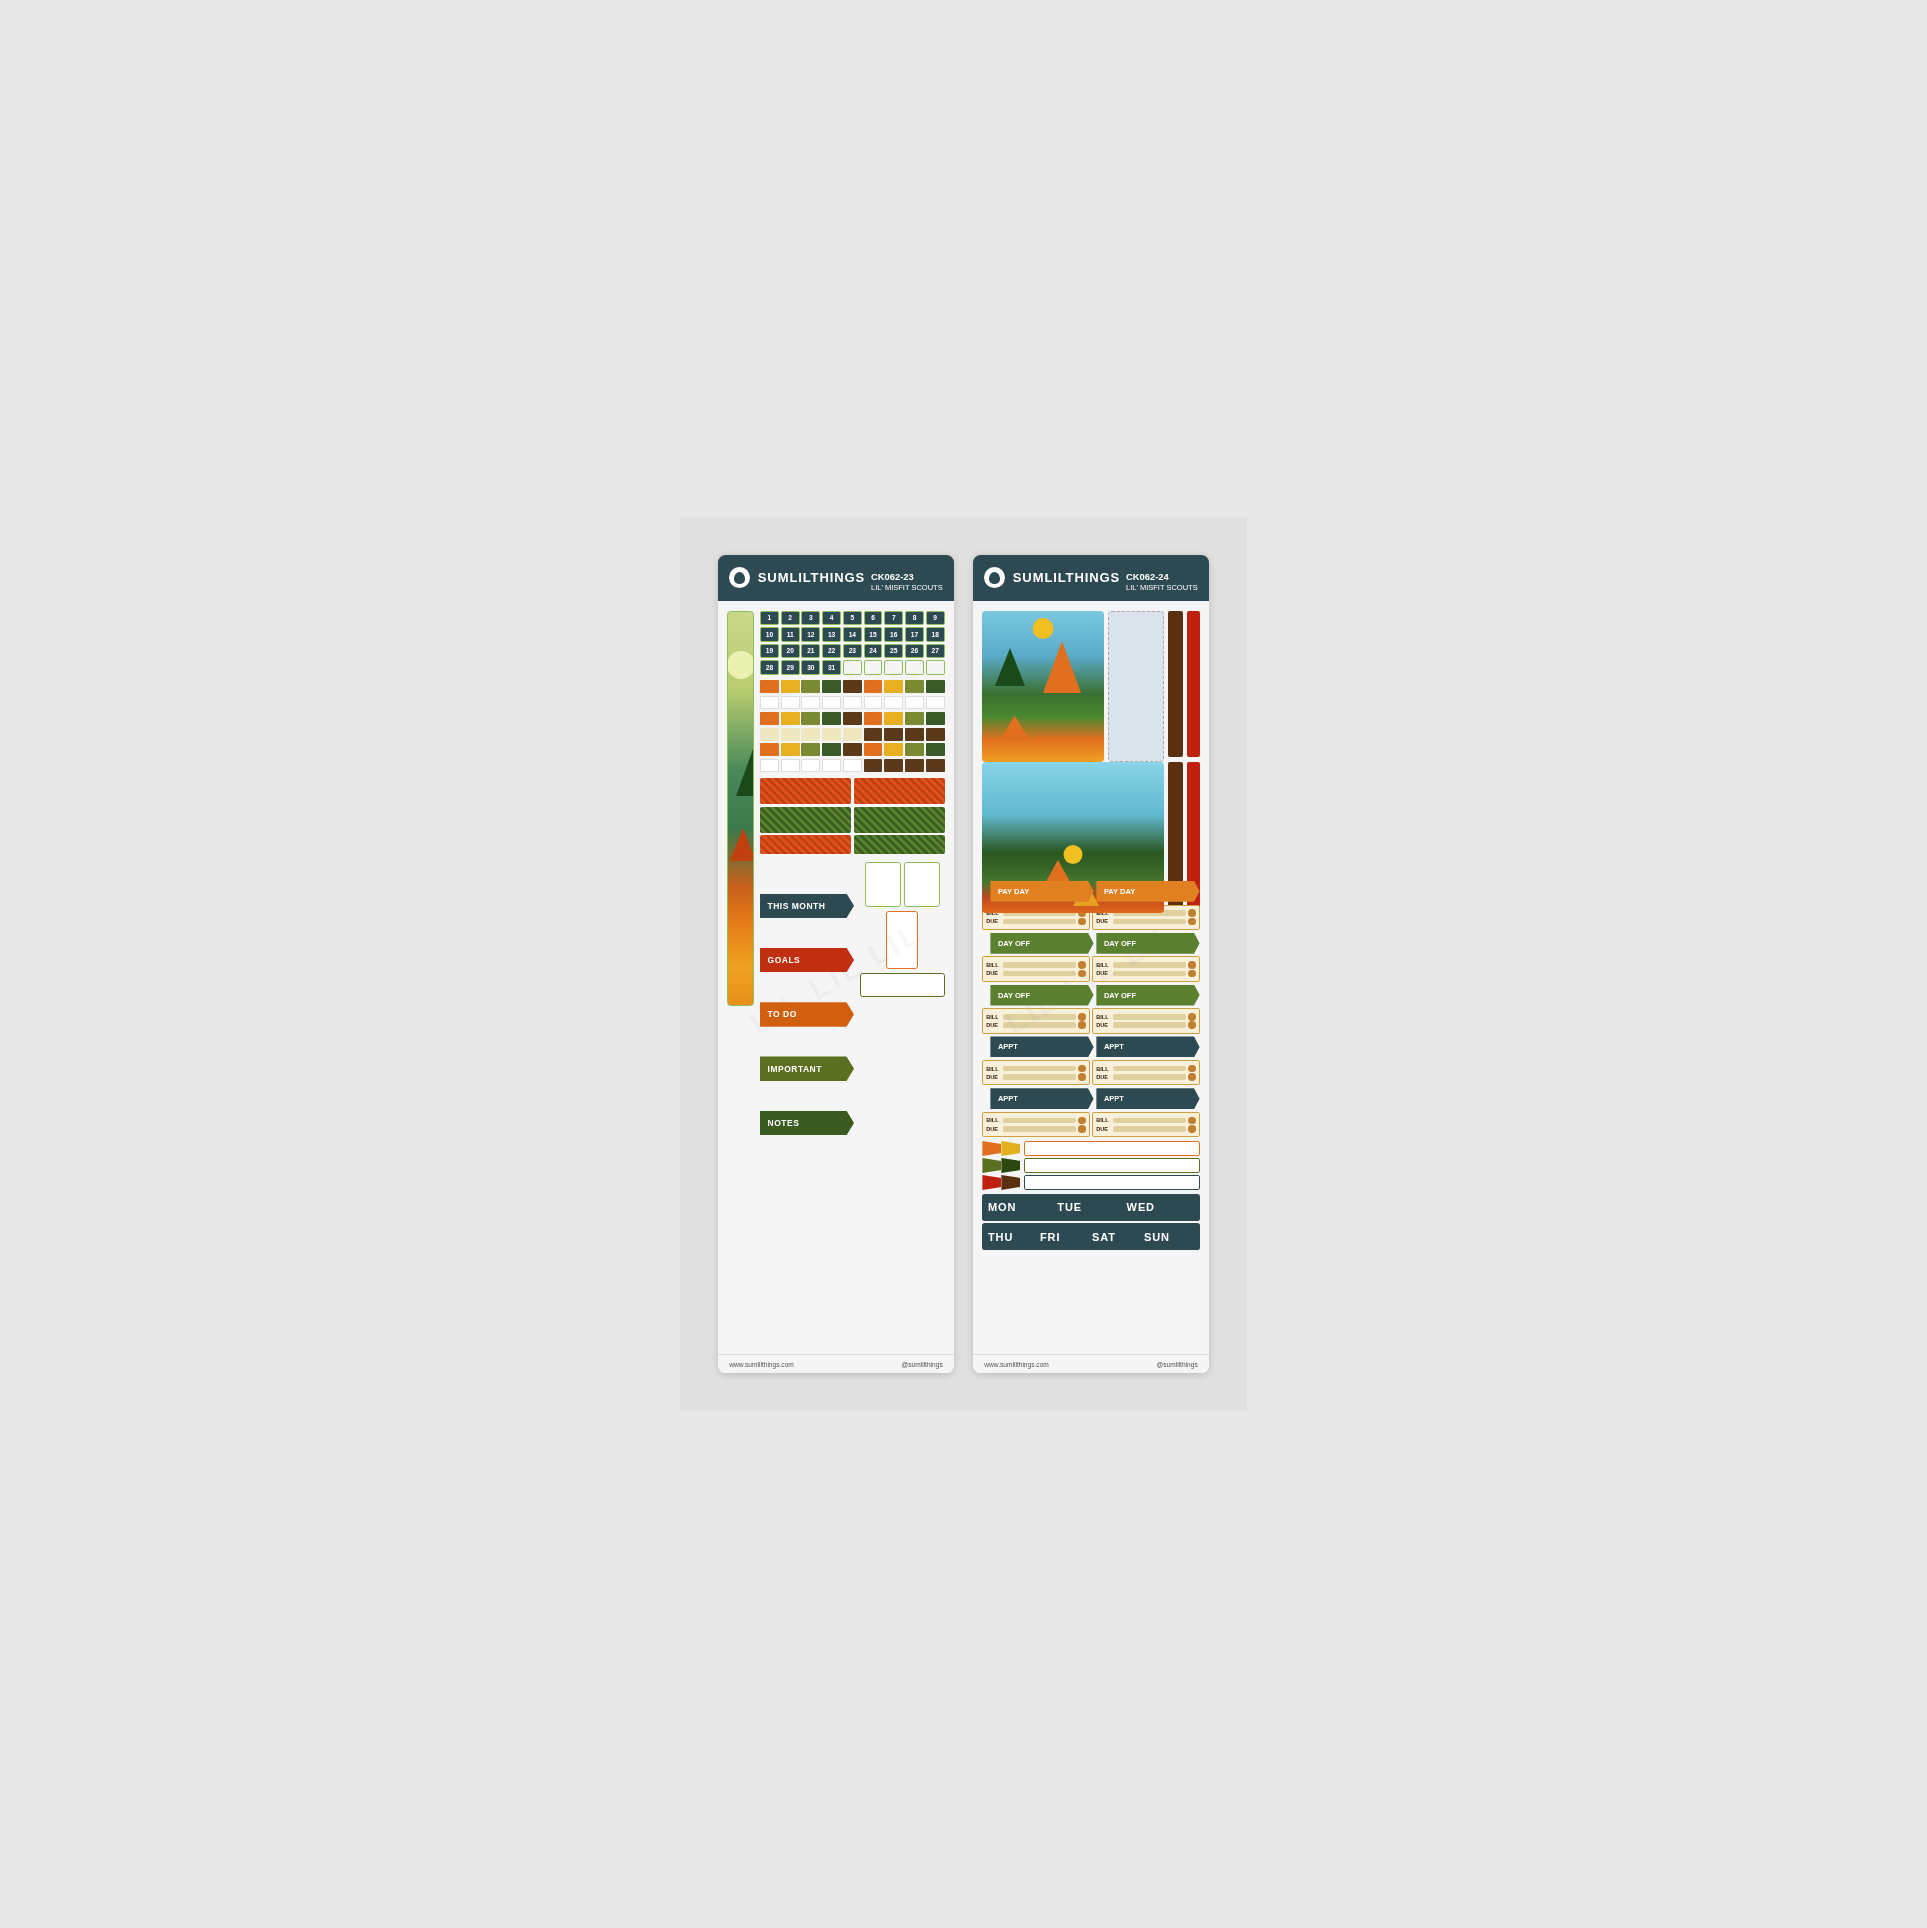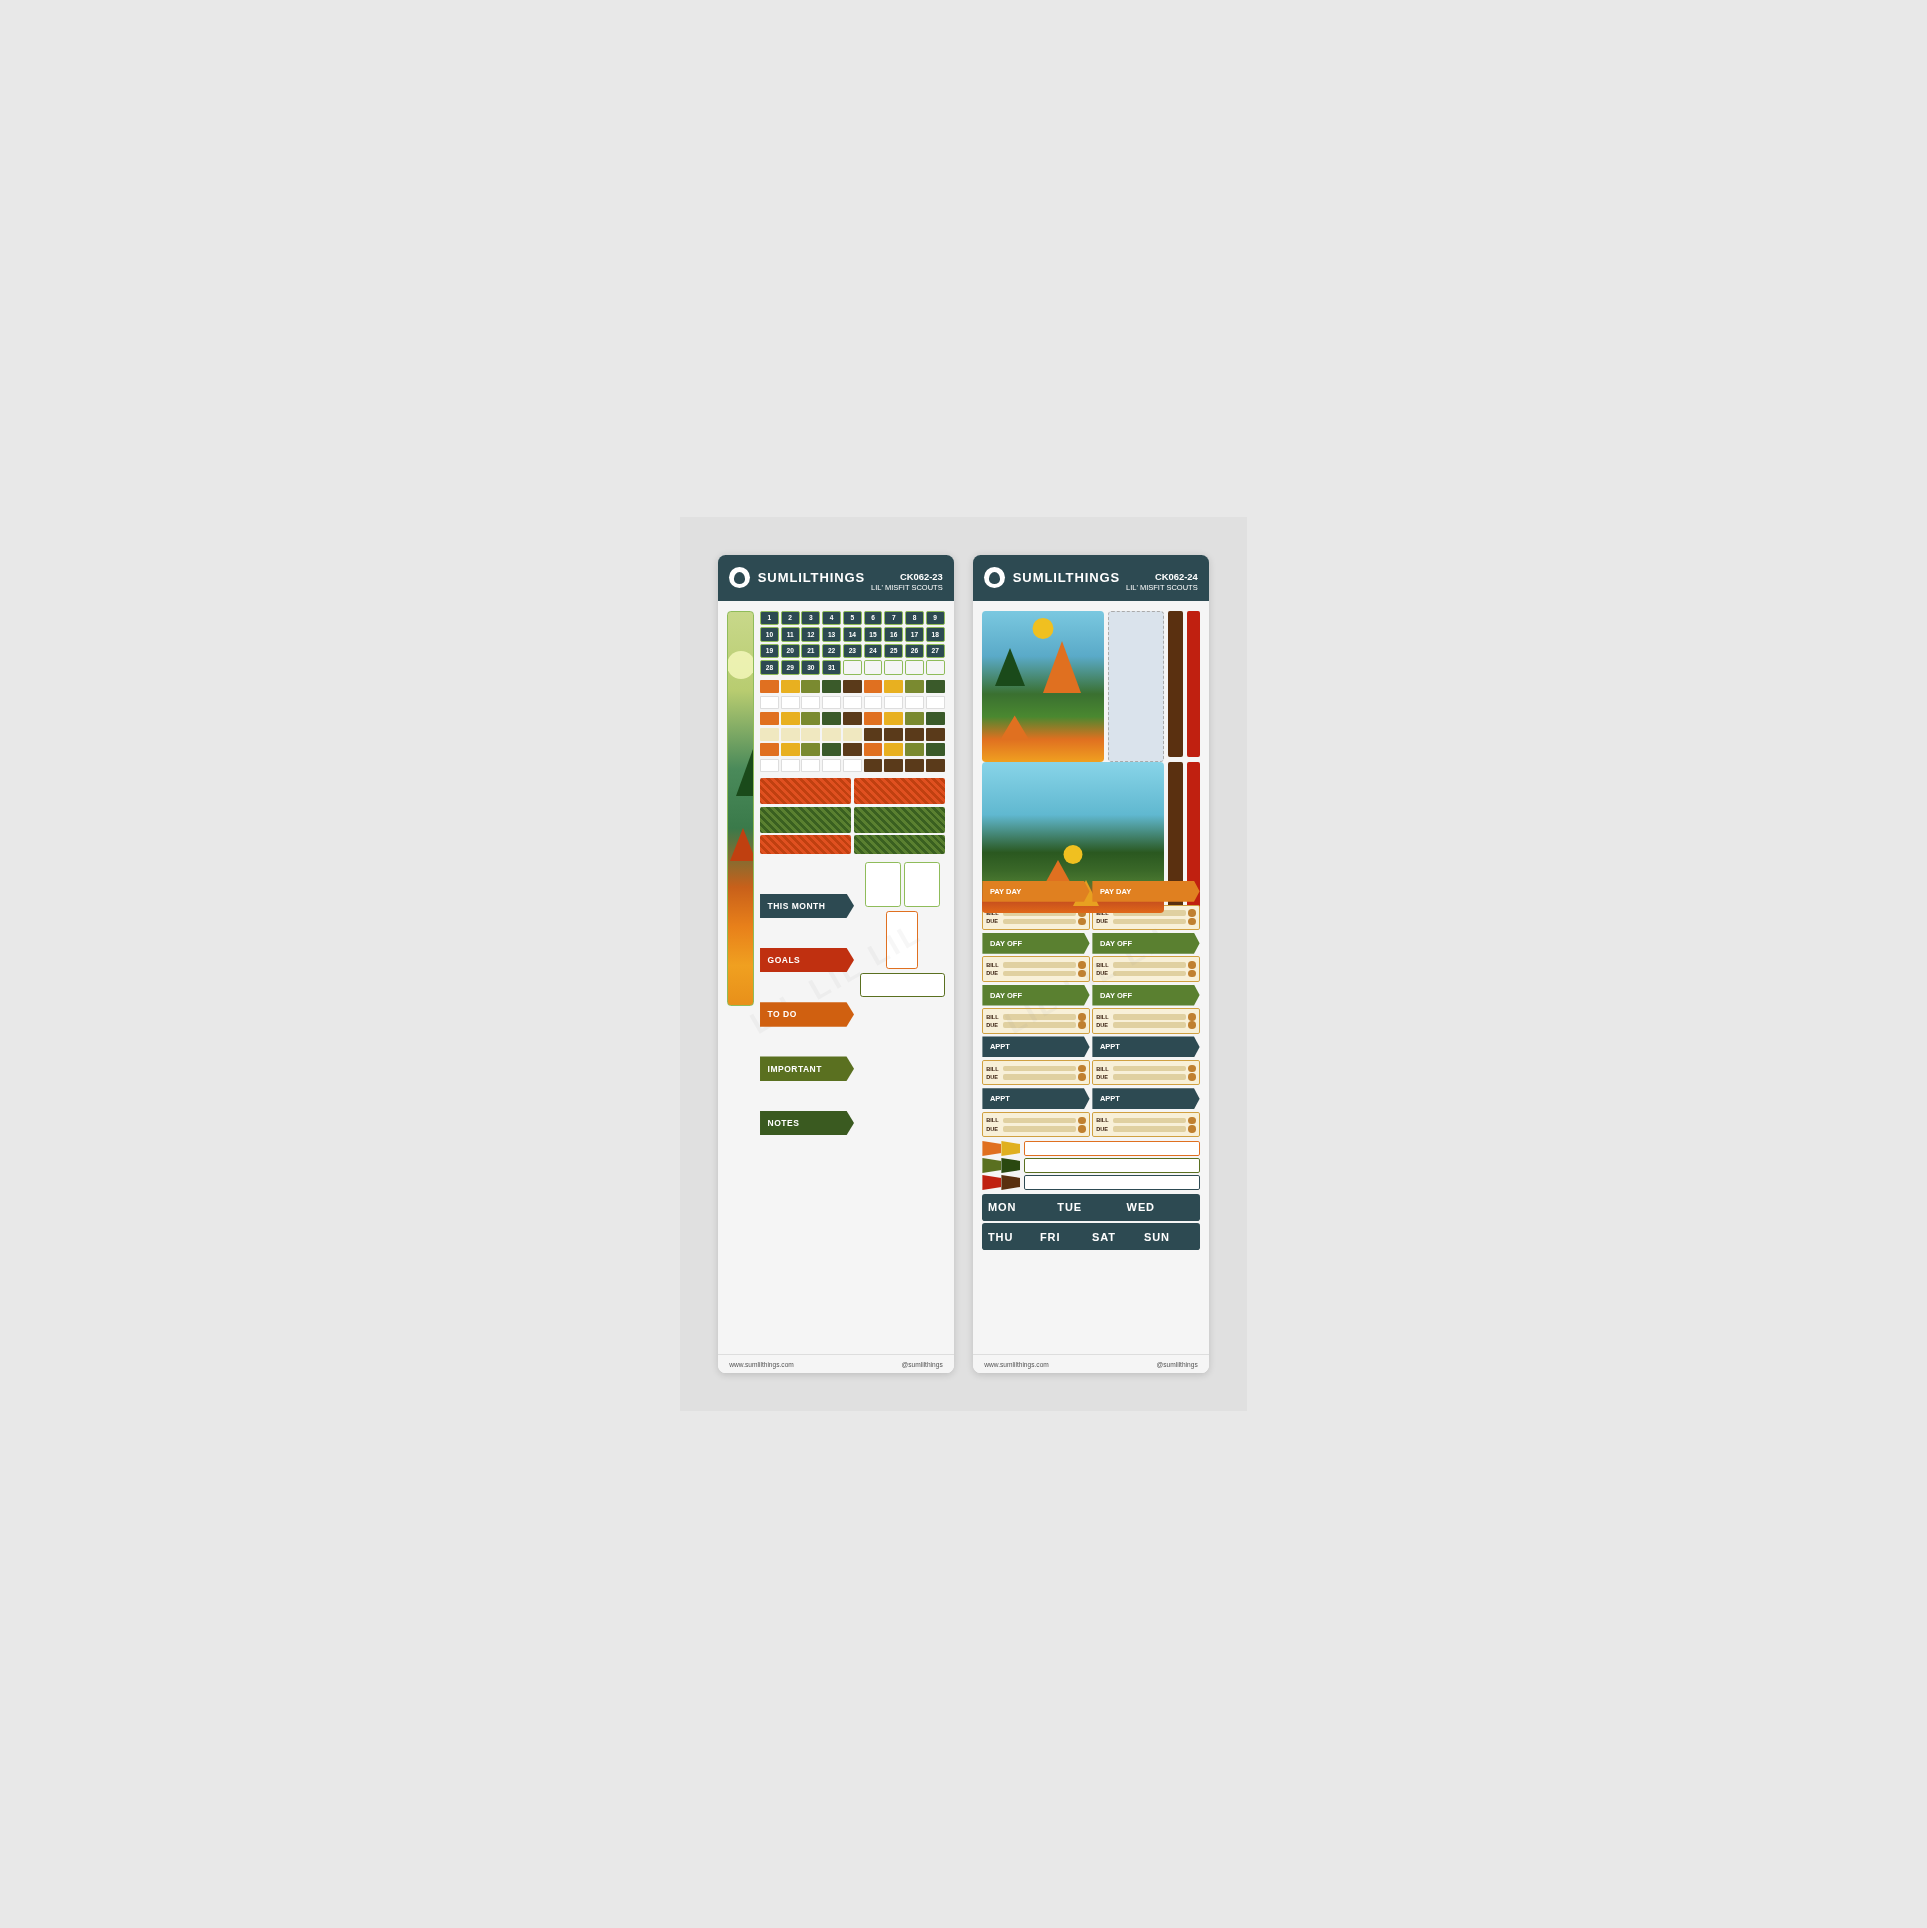--- a/index.html
+++ b/index.html
@@ -52,21 +52,20 @@
       align-items: center;
       justify-content: center;
     }
     .header-logo-inner {
       width: 11.3px;
       height: 11.3px;
       background: #2d4a52;
       border-radius: 50% 50% 50% 50% / 60% 60% 40% 40%;
     }
     .card-header-right {
-      text-align: right;
       font-size: 7.5px;
       line-height: 1.4;
       margin-top: 8px;
     }
     .card-header-right .code { font-size: 9.4px; font-weight: bold; }
 
     
     .card1-image {
       width: 56px;
       height: 395px;
@@ -256,20 +255,21 @@
       border: 0.9px solid #d0a040;
       border-radius: 1.9px;
       padding: 2.8px;
     }
 
     .func-row {
       display: grid;
       grid-template-columns: 1fr 1fr;
       gap: 2.8px;
       margin: 1.9px 0;
+      padding-left: 8px;
     }
 
     .flag-bars {
       margin: 3.8px 0;
     }
     .flag-bar-row {
       display: flex;
       align-items: center;
       gap: 3.8px;
       margin: 1.9px 0;

